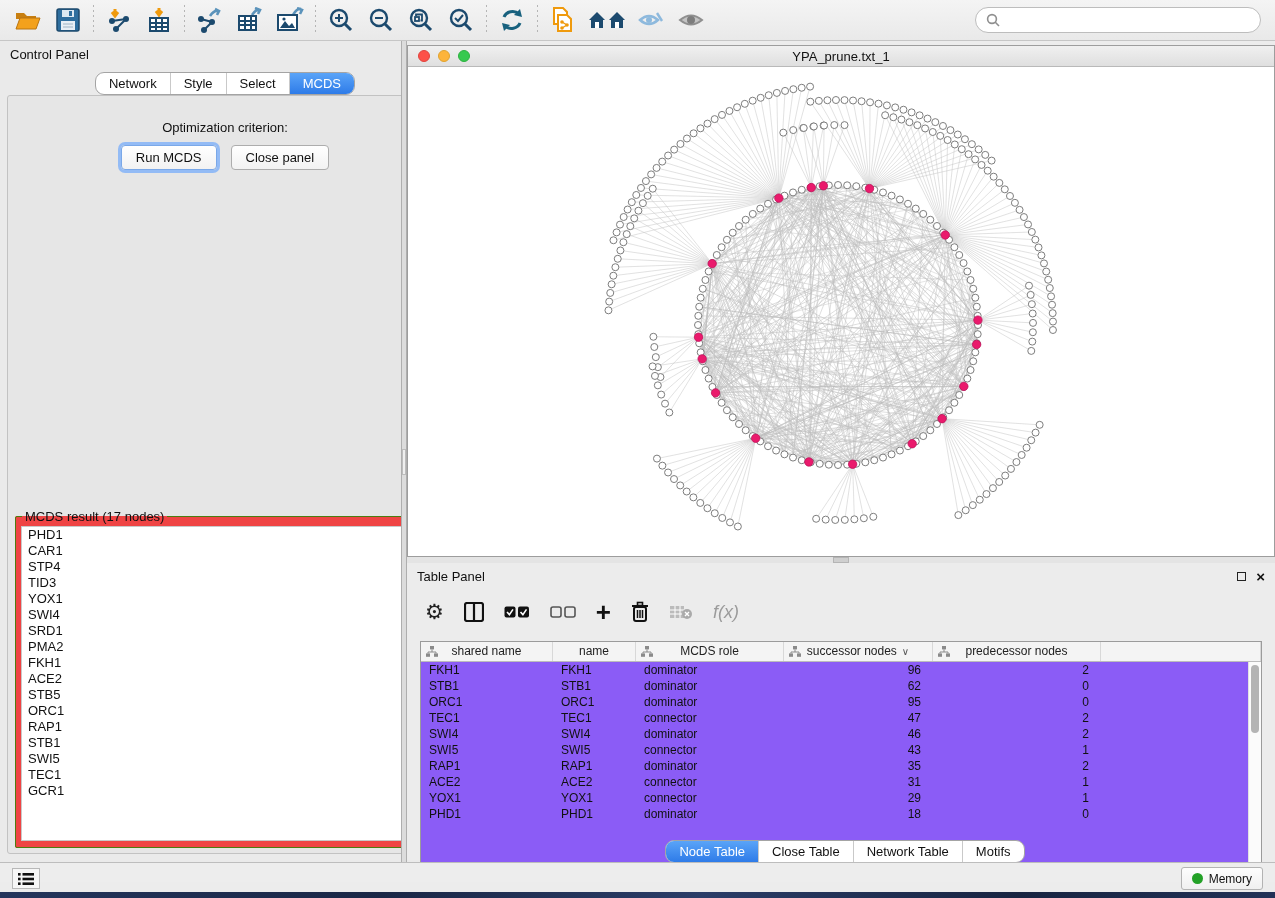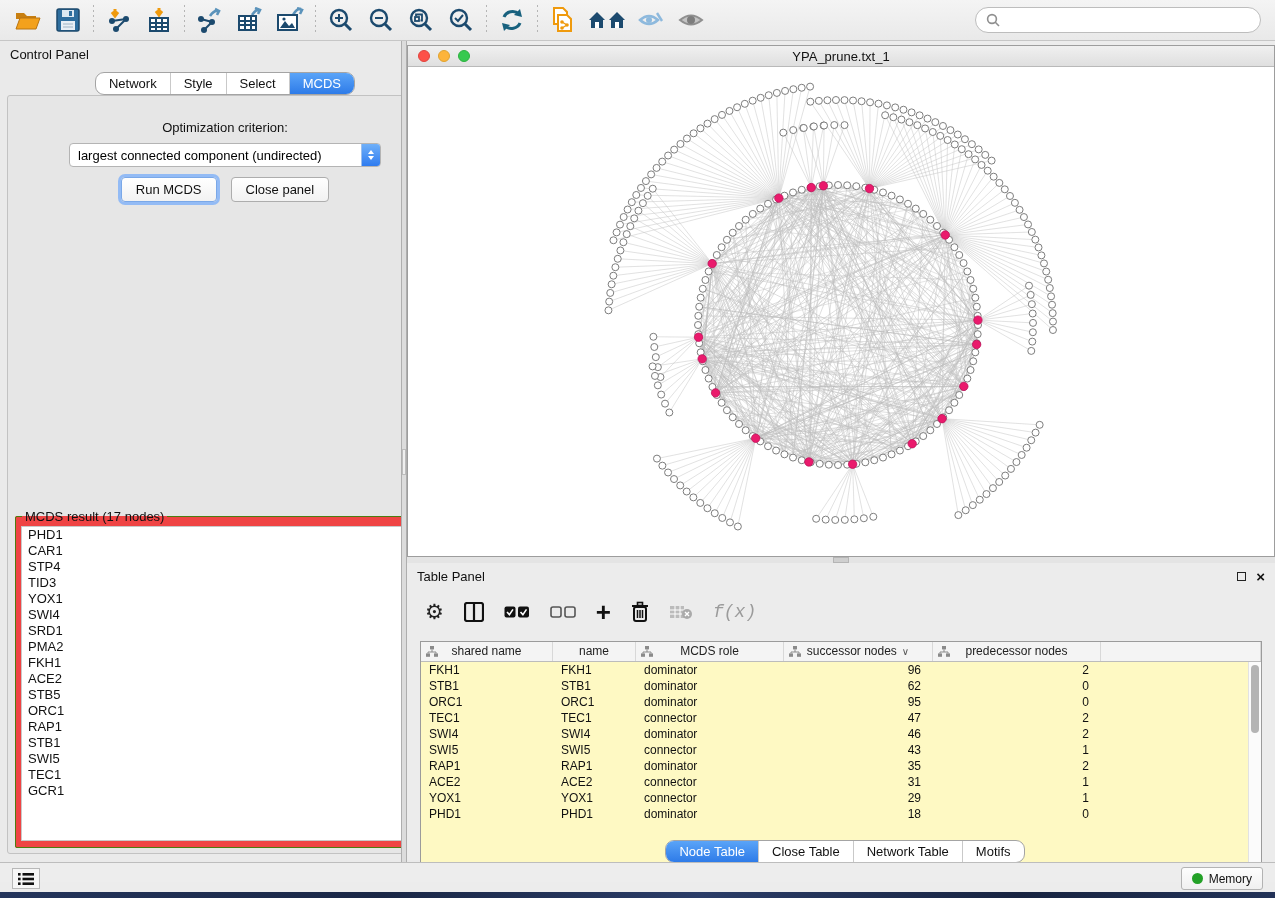--- a/index.html
+++ b/index.html
@@ -86,23 +86,23 @@
   .net-canvas { position:relative; width:866px; height:489px; background:#fff; overflow:hidden; }
 
   
   .table-panel { position:absolute; left:407px; top:563px; width:868px; height:297px;
     background:#ececec; }
   .tp-toolbar { height:42px; display:flex; align-items:center; gap:20px; padding:0 18px;
     margin-top:2px; }
   .tp-icon { display:flex; align-items:center; justify-content:center; height:30px; }
   .gear-char { font-size:21px; color:#222; font-family:"DejaVu Sans",sans-serif; }
   .plus-char { font-size:26px; font-weight:700; color:#111; line-height:20px; }
-  .fx-char { font-size:18px; color:#9b9b9b; font-family:Liberation Mono, monospace; font-style:italic; }
+  .fx-char { font-size:18px; color:#9b9b9b; font-family:Liberation Sans, sans-serif; font-style:italic; }
   .tbl-wrap { position:absolute; left:13px; right:13px; top:78px; height:238px;
-    background:#fef9c3; border:1px solid #9b9b9b; overflow:hidden; }
+    background:#8b5cf6; border:1px solid #9b9b9b; overflow:hidden; }
   .tbl-grid { display:grid; grid-template-columns:132px 83px 148px 149px 168px 1fr; }
   .tbl-header { background:#f4f4f4; border-bottom:1px solid #bcbcbc; }
   .th { position:relative; height:19px; line-height:19px; font-size:12px; color:#222;
     text-align:center; border-right:1px solid #d8d8d8; overflow:hidden; }
   .th .hicon { position:absolute; left:5px; top:4px; }
   .th .sort { color:#555; font-size:10px; margin-left:5px; }
   .td { height:16px; line-height:16px; font-size:12px; color:#111; padding:0 8px;
     white-space:nowrap; overflow:hidden; }
   .td.num { text-align:right; padding-right:12px; }
   .tbl-scroll { position:absolute; right:0px; top:20px; bottom:0; width:13px;
@@ -286,27 +286,20 @@
   <div class="tabs-row">
     <span class="seg" id="cp-tabs">
         <span class="seg-item">Network</span>
         <span class="seg-item">Style</span>
         <span class="seg-item">Select</span>
         <span class="seg-item selected">MCDS</span>
       </span>
   </div>
   <div class="cp-body">
     <div class="opt-label">Optimization criterion:</div>
-    <div class="combo">
-      <span class="combo-text">largest connected component (undirected)</span>
-      <span class="stepper">
-        <i class="up"></i>
-          <i class="dn"></i>
-      </span>
-    </div>
     <div class="btn-row">
       <button class="push-btn focused">Run MCDS</button>
       <button class="push-btn">Close panel</button>
     </div>
     <fieldset class="mcds">
       <legend>MCDS result (17 nodes)</legend>
       <div class="listbox" id="mcds-list">
         <div class="track"></div>
       <div class="list-item">PHD1</div>
           <div class="list-item">CAR1</div>

